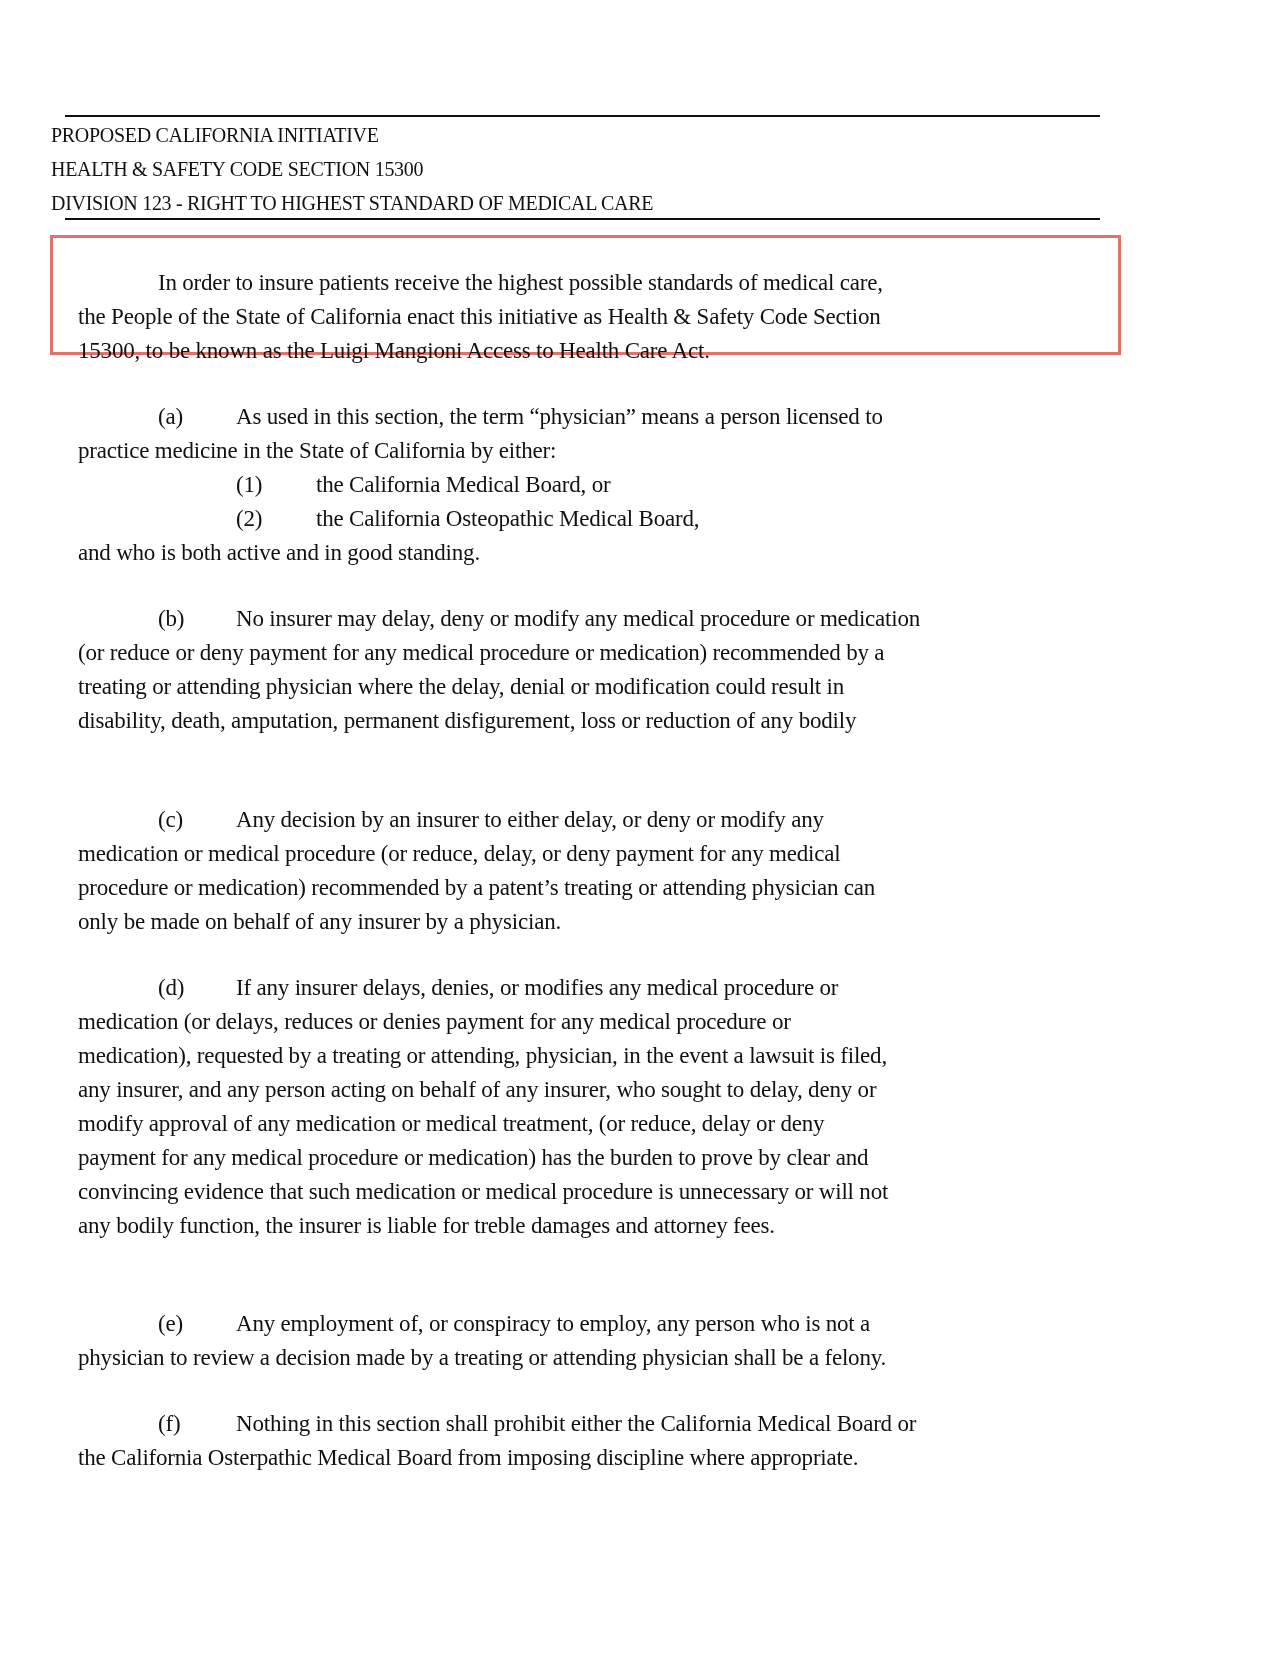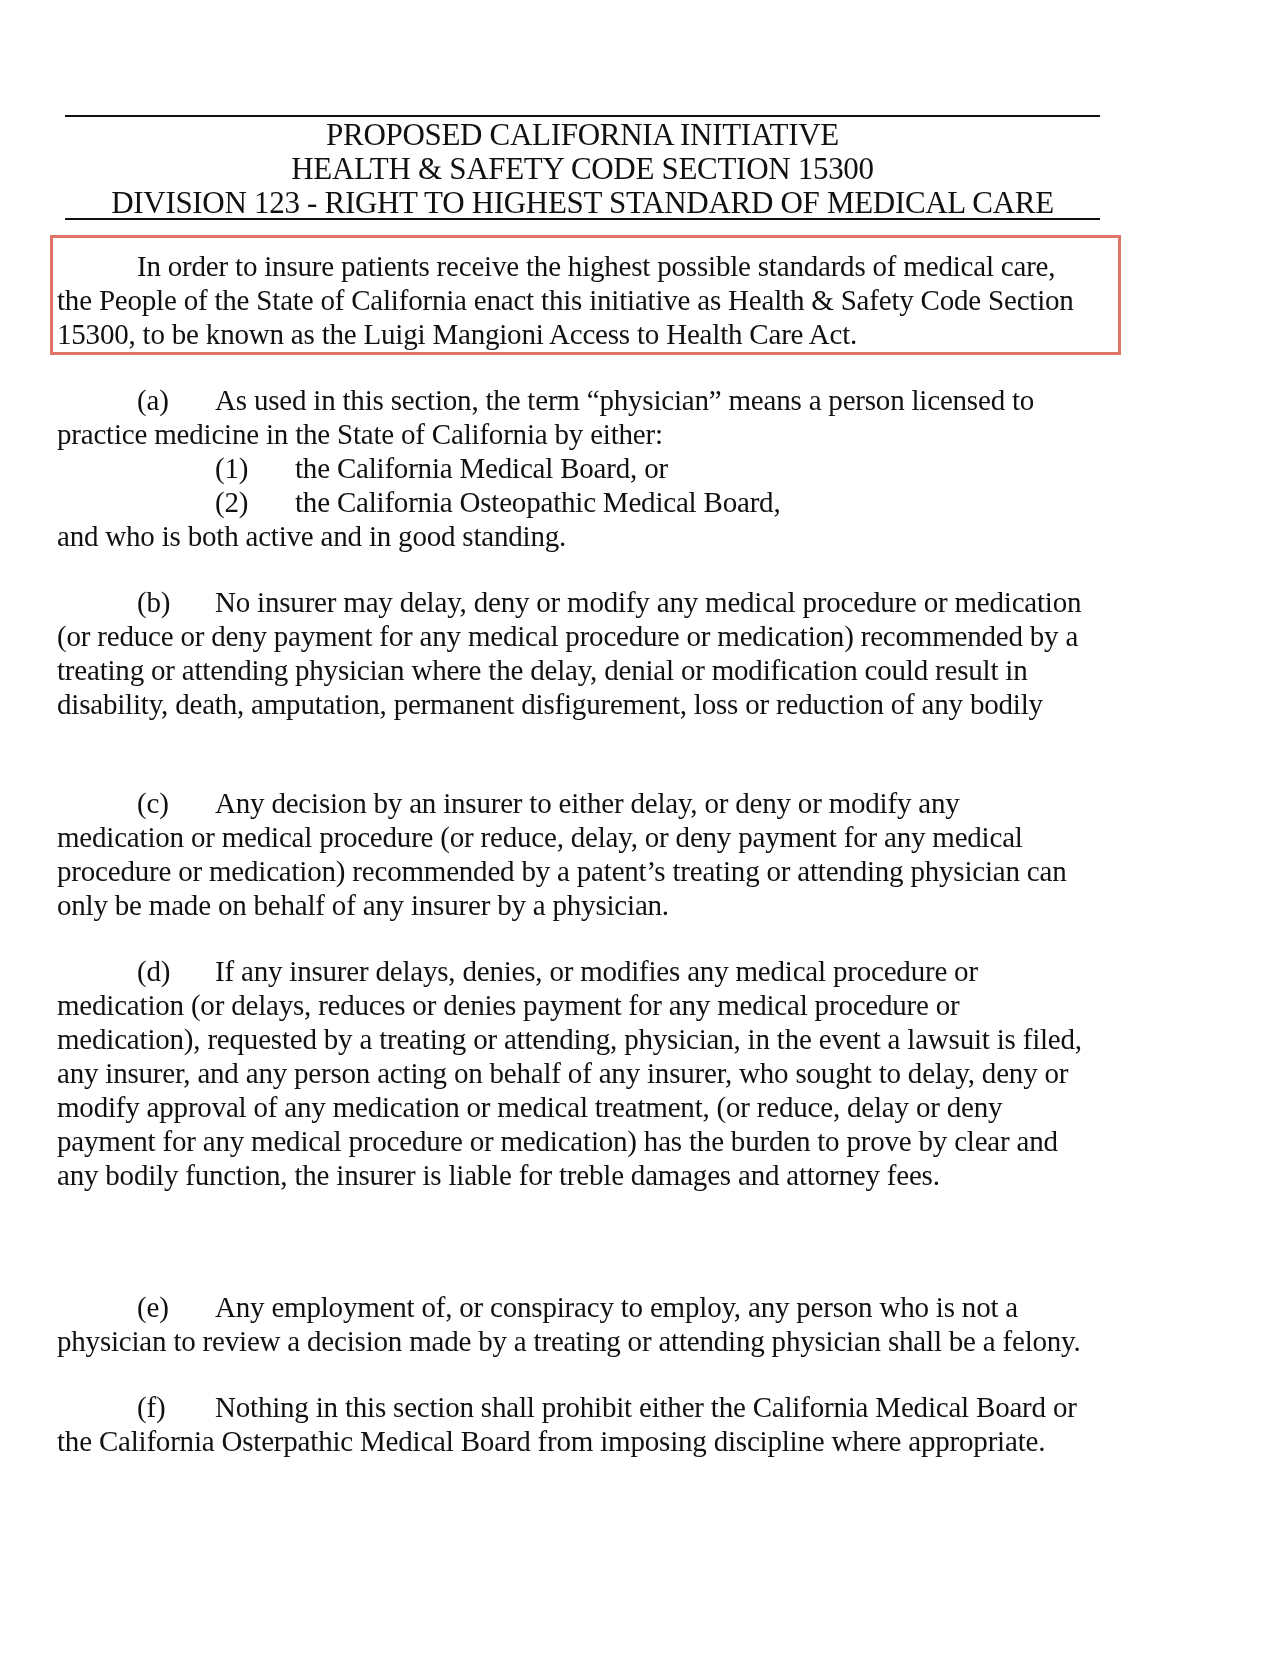--- a/index.html
+++ b/index.html
@@ -25,45 +25,45 @@
       position: absolute;
       left: 65px;
       width: 1035px;
       height: 0;
       border-top: 2px solid #111;
     }
     .rule.top { top: 115px; }
     .rule.bottom { top: 218px; }
     .header {
       position: absolute;
-      left: 65px;
+      left: 51px;
       width: 1035px;
       top: 118px;
-      text-align: center;
-      font-size: 31px;
+      font-size: 20px;
       line-height: 34px;
       letter-spacing: -0.3px;
     }
     .header div { white-space: nowrap; }
     .highlight-box {
       position: absolute;
       left: 50px;
       top: 235px;
       width: 1071px;
       height: 120px;
       border: 3px solid #e07468;
       box-sizing: border-box;
     }
     .text {
       position: absolute;
-      left: 57px;
+      left: 78px;
       width: 1030px;
-      font-size: 29px;
+      font-size: 23px;
       line-height: 34px;
       letter-spacing: -0.2px;
+      margin-top: 17px;
     }
     .line { white-space: nowrap; display: block; }
     .ind1 { padding-left: 80px; }
     .ind-sub { padding-left: 158px; }
     .label {
       display: inline-block;
       width: 78px;
     }
     .sublabel {
       display: inline-block;
@@ -112,20 +112,21 @@
     <span class="line">only be made on behalf of any insurer by a physician.</span>
   </div>
 
   <div class="text" style="top:954px;font-family:Liberation Serif, serif;">
     <span class="line ind1"><span class="label">(d)</span><span>If any insurer delays, denies, or modifies any medical procedure or</span></span>
     <span class="line">medication (or delays, reduces or denies payment for any medical procedure or</span>
     <span class="line">medication), requested by a treating or attending, physician, in the event a lawsuit is filed,</span>
     <span class="line">any insurer, and any person acting on behalf of any insurer, who sought to delay, deny or</span>
     <span class="line">modify approval of any medication or medical treatment, (or reduce, delay or deny</span>
     <span class="line">payment for any medical procedure or medication) has the burden to prove by clear and</span>
+    <span class="line">convincing evidence that such medication or medical procedure is unnecessary or will not</span>
     <span class="line">any bodily function, the insurer is liable for treble damages and attorney fees.</span>
   </div>
 
   <div class="text" style="top:1290px;">
     <span class="line ind1"><span class="label">(e)</span><span>Any employment of, or  conspiracy to employ, any person who is not a</span></span>
     <span class="line">physician to review a decision made by a treating or attending physician shall be a felony.</span>
   </div>
 
   <div class="text" style="top:1390px;">
     <span class="line ind1"><span class="label">(f)</span><span>Nothing in this section shall prohibit either the California Medical Board or</span></span>

